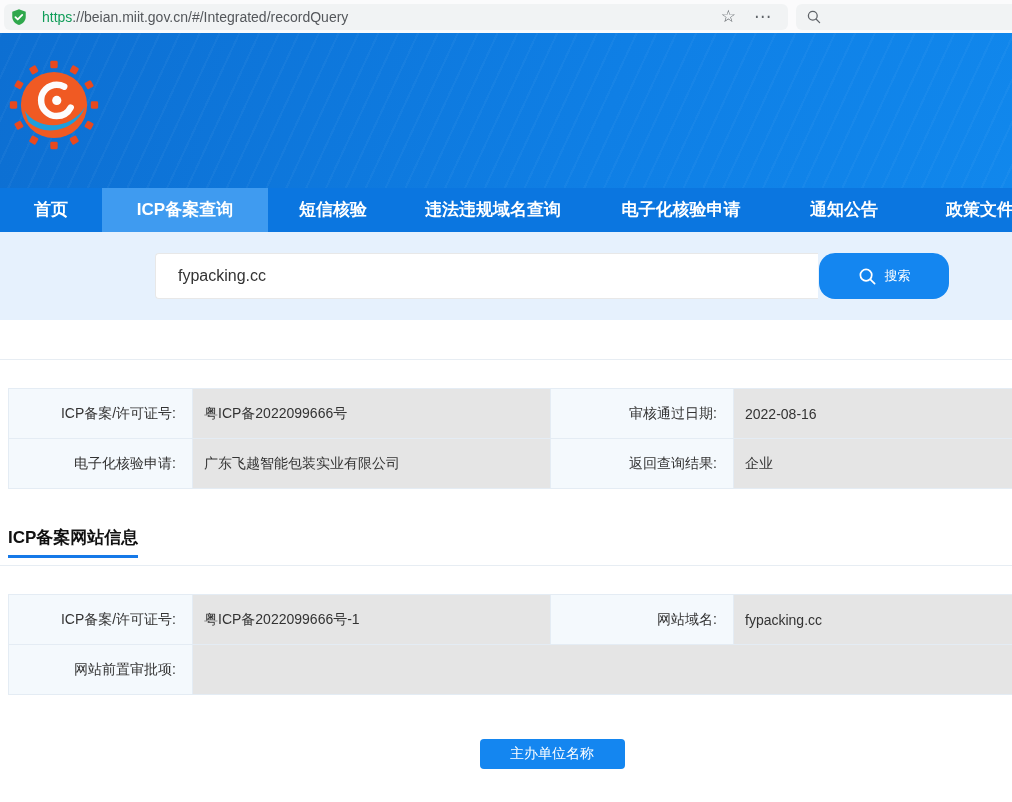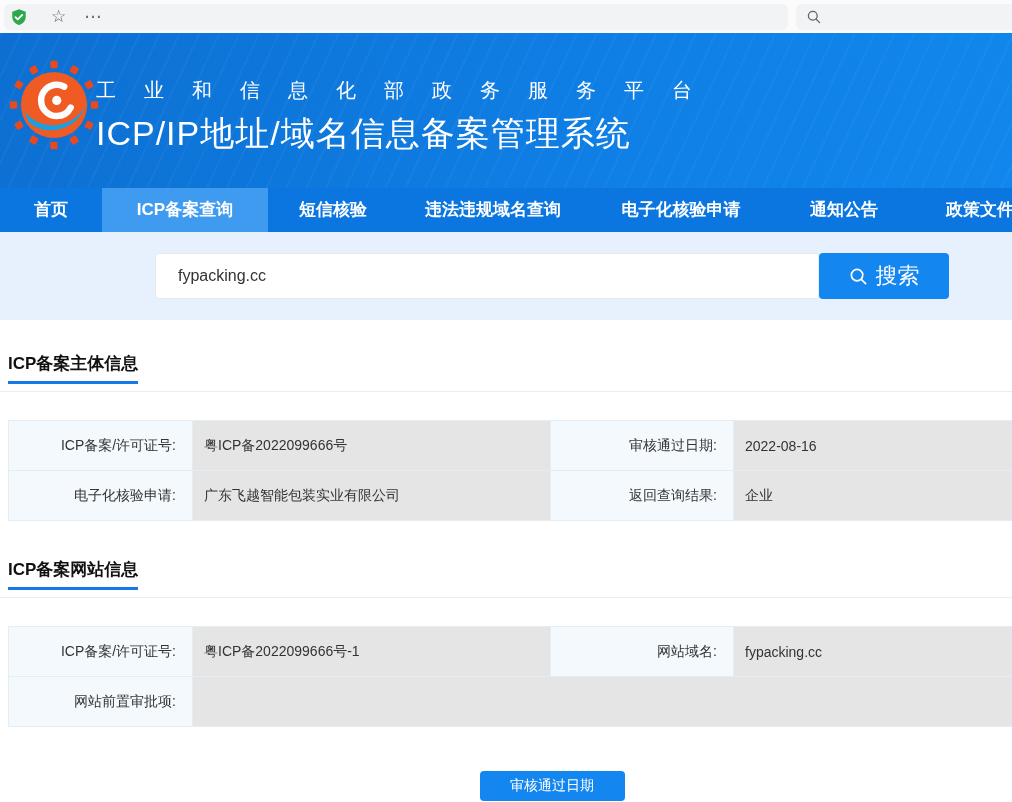--- a/index.html
+++ b/index.html
@@ -35,21 +35,21 @@
               font-weight:700; cursor:pointer; flex:none; }
   .nav-item.active { background:#3f9bf0; }
 
   
   .search-section { width:1104px; height:88px; background:#e6f1fd; display:flex; align-items:center; justify-content:center; }
   .search-group { display:flex; width:794px; height:46px; }
   .search-input { flex:1; height:46px; border:1px solid #e8e8e8; border-right:none; border-radius:4px 0 0 4px;
                   background:#fff; font-size:16px; color:#333; padding:0 22px; outline:none;
                   font-family:"Liberation Sans","DejaVu Sans",sans-serif; }
   .search-btn { width:130px; height:46px; margin-left:1px; background:#1486f0; color:#fff; border:none;
-                border-radius:4px; font-size:22px; cursor:pointer; display:flex; align-items:center;
+                border-radius:16px; font-size:13px; cursor:pointer; display:flex; align-items:center;
                 justify-content:center; gap:8px; font-family:inherit; }
 
   
   .content { width:1104px; background:#fff; padding-top:32px; }
   .section-heading { display:inline-block; margin-left:8px; font-size:17px; font-weight:700; color:#111;
                      padding-bottom:6px; border-bottom:3px solid #1679e8; }
   .section-divider { width:1104px; height:1px; background:#e7edf3; margin-top:7px; }
   .info-table { width:1096px; margin:28px 0 0 8px; border-collapse:collapse; table-layout:fixed; }
   .info-table td { border:1px solid #e4ecf4; height:50px; font-size:14px; color:#333; }
   .cell-label { background:#f4f9fd; text-align:right; padding-right:16px; width:184px; }
@@ -61,20 +61,21 @@
 </style>
 </head>
 <body>
 
 <div class="browser-bar">
   <div class="address-field">
     <svg class="shield" viewBox="0 0 24 24">
       <path d="M12 1.5 21 5v6.5c0 5.2-3.8 9.4-9 11-5.2-1.6-9-5.8-9-11V5l9-3.5z" fill="#2fa84c"></path>
       <path d="M7.2 12.2l3.1 3.1 6-6" fill="none" stroke="#fff" stroke-width="2.4" stroke-linecap="round" stroke-linejoin="round"></path>
     </svg>
+    <div class="url-text"><span class="url-scheme">https</span><span class="url-rest">://beian.miit.gov.cn/#/Integrated/recordQuery</span></div>
     <span class="chrome-ico">☆</span>
     <span class="chrome-ico">⋯</span>
   </div>
   <div class="browser-search">
     <svg width="16" height="16" viewBox="0 0 20 20">
       <circle cx="8.5" cy="8.5" r="5.5" fill="none" stroke="#5f6368" stroke-width="1.6"></circle>
       <line x1="12.8" y1="12.8" x2="17" y2="17" stroke="#5f6368" stroke-width="1.6" stroke-linecap="round"></line>
     </svg>
   </div>
 </div>
@@ -97,24 +98,20 @@
         <rect x="46" y="2" width="8" height="8" rx="1.5" transform="rotate(240 50 50)"></rect>
         <rect x="46" y="2" width="8" height="8" rx="1.5" transform="rotate(270 50 50)"></rect>
         <rect x="46" y="2" width="8" height="8" rx="1.5" transform="rotate(300 50 50)"></rect>
         <rect x="46" y="2" width="8" height="8" rx="1.5" transform="rotate(330 50 50)"></rect>
       </g>
       <circle cx="50" cy="50" r="36" fill="#f05a23"></circle>
       <path d="M18 56 C30 76 66 80 84 52 C74 78 40 86 22 68 Z" fill="#1e9fdd"></path>
       <circle cx="53" cy="45" r="17" fill="none" stroke="#fdfdfd" stroke-width="7" stroke-dasharray="80 28" stroke-dashoffset="-8" stroke-linecap="round"></circle>
       <circle cx="53" cy="45" r="5" fill="#fdfdfd"></circle>
     </svg>
-    <div class="header-text">
-      <div class="platform-line">工业和信息化部政务服务平台</div>
-      <div class="system-title">ICP/IP地址/域名信息备案管理系统</div>
-    </div>
   </header>
 
   <nav class="main-nav" id="main-nav">
       <div class="nav-item" style="width: 102px;">首页</div>
       <div class="nav-item active" style="width: 166px;">ICP备案查询</div>
       <div class="nav-item" style="width: 130px;">短信核验</div>
       <div class="nav-item" style="width: 190px;">违法违规域名查询</div>
       <div class="nav-item" style="width: 186px;">电子化核验申请</div>
       <div class="nav-item" style="width: 140px;">通知公告</div>
       <div class="nav-item" style="width: 132px;">政策文件</div>
@@ -128,21 +125,20 @@
           <circle cx="8.5" cy="8.5" r="6" fill="none" stroke="#fff" stroke-width="1.8"></circle>
           <line x1="13.2" y1="13.2" x2="17.5" y2="17.5" stroke="#fff" stroke-width="1.8" stroke-linecap="round"></line>
         </svg>
         <span>搜索</span>
       </button>
     </div>
   </section>
 
   <main class="content">
 
-    <h2 class="section-heading">ICP备案主体信息</h2>
     <div class="section-divider"></div>
     <table class="info-table">
       <colgroup>
           <col style="width:184px">
           <col style="width:358px">
           <col style="width:183px">
           <col>
         </colgroup>
       <tbody>
           <tr>
@@ -178,16 +174,16 @@
             <td class="cell-value">fypacking.cc</td>
           </tr>
           <tr>
             <td class="cell-label">网站前置审批项:</td>
             <td class="cell-value" colspan="3"></td>
           </tr>
         </tbody>
     </table>
 
     <div class="footer-area">
-      <button class="back-btn">审核通过日期</button>
+      <button class="back-btn">主办单位名称</button>
     </div>
   </main>
 </div>
 
 </body></html>

